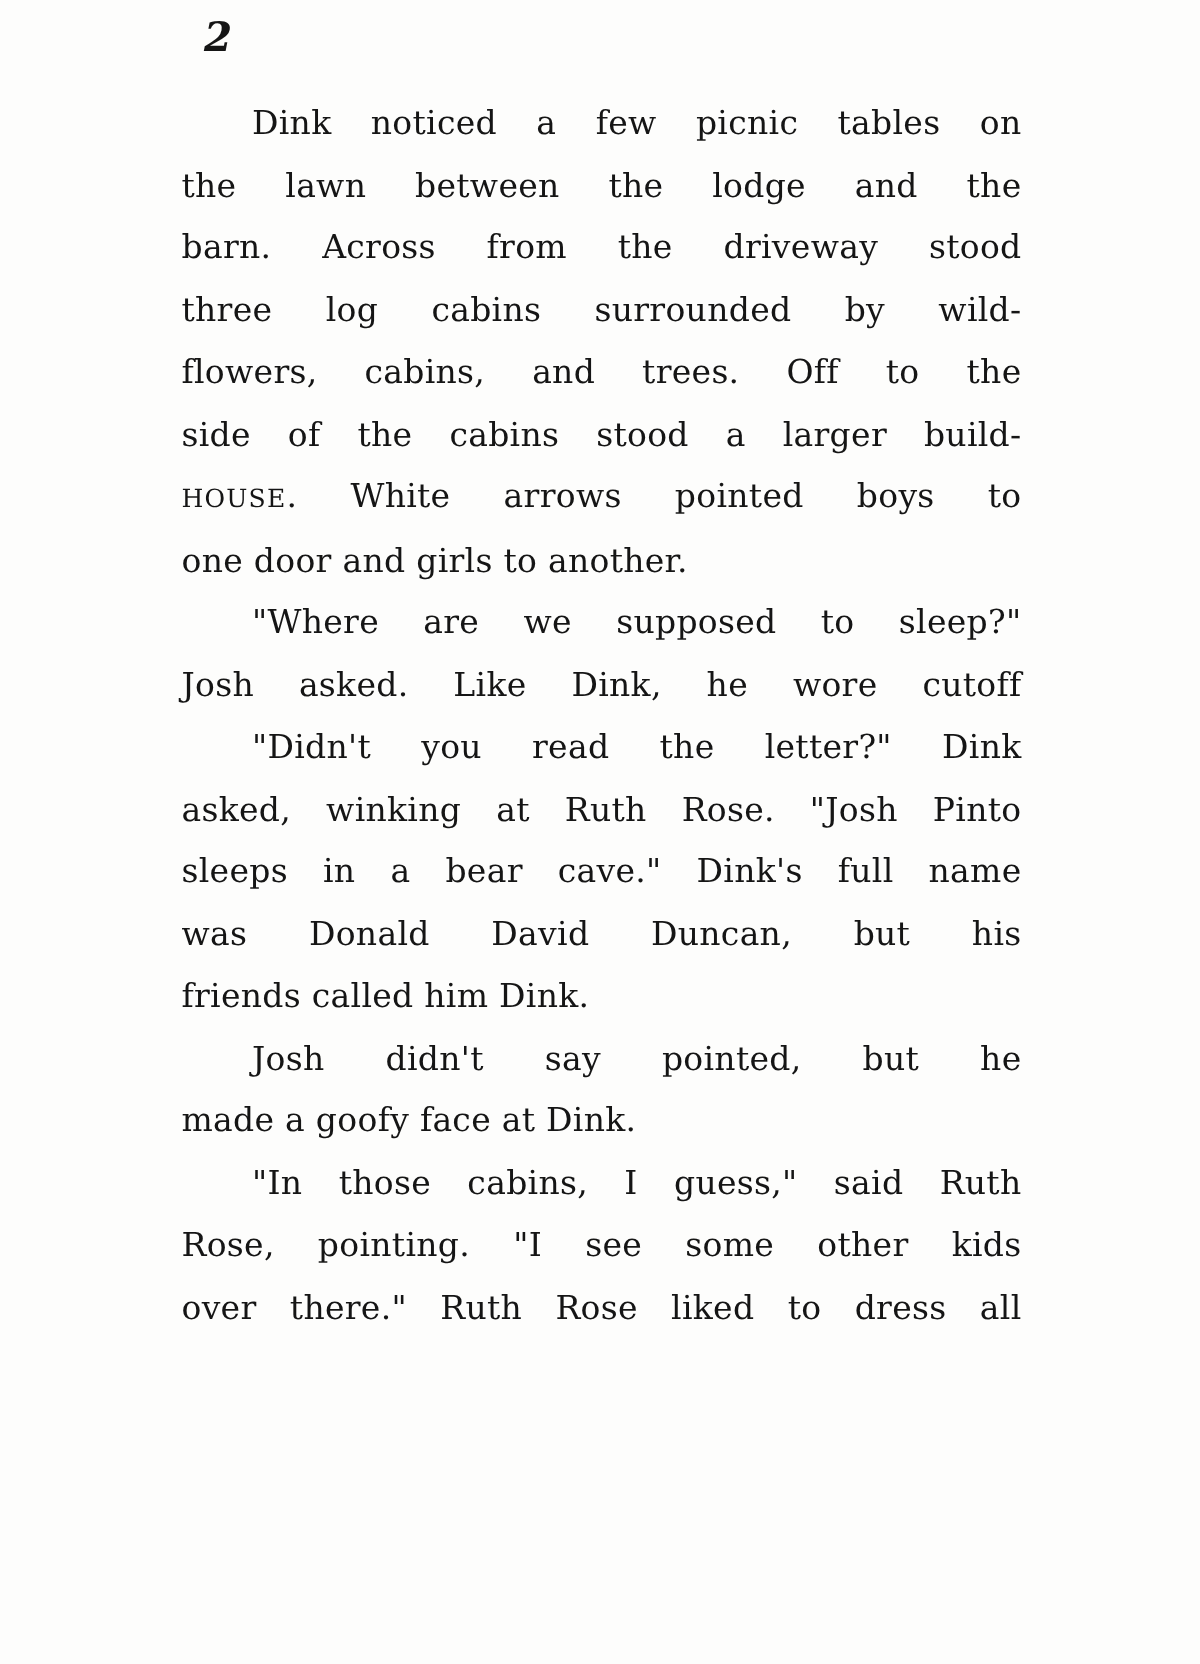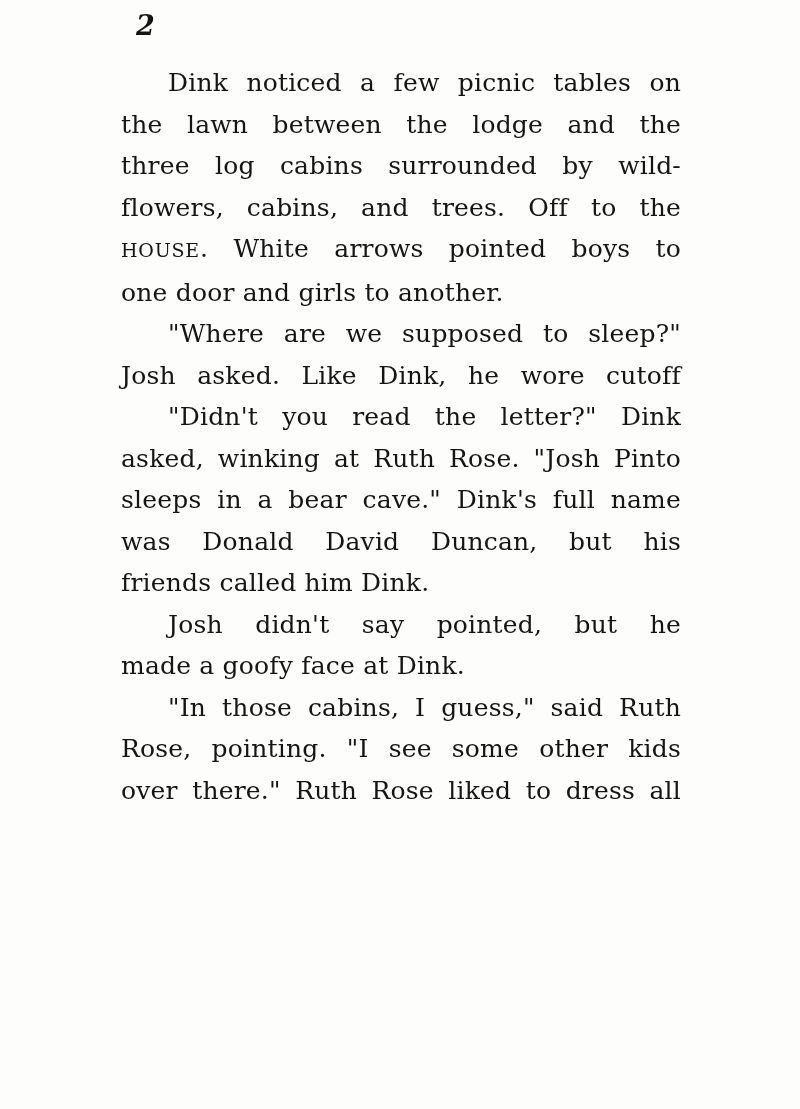--- a/index.html
+++ b/index.html
@@ -29,21 +29,21 @@
     position: absolute;
     left: 121px;
     top: 62px;
     width: 560px;
   }
   .paragraph {
     margin: 0;
     padding: 0;
   }
   .line {
-    font-size: 25px;
+    font-size: 22px;
     line-height: 41.5px;
     text-align: justify;
     
     text-align-last: justify;
     white-space: normal;
     letter-spacing: 0.2px;
   }
   .line.indent {
     text-indent: 47px;
   }
@@ -57,22 +57,24 @@
 </style>
 </head>
 <body>
 
 <div class="book-page">
   <div class="page-number">2</div>
   <div class="text-block">
       <div class="paragraph">
         <div class="line indent">Dink noticed a few picnic tables on</div>
         <div class="line">the lawn between the lodge and the</div>
+        <div class="line">barn. Across from the driveway stood</div>
         <div class="line">three log cabins surrounded by wild-</div>
         <div class="line">flowers, cabins, and trees. Off to the</div>
+        <div class="line">side of the cabins stood a larger build-</div>
         <div class="line"><span class="sc">HOUSE</span>. White arrows pointed boys to</div>
         <div class="line para-end">one door and girls to another.</div>
       </div>
       <div class="paragraph">
         <div class="line indent">"Where are we supposed to sleep?"</div>
         <div class="line">Josh asked. Like Dink, he wore cutoff</div>
       </div>
       <div class="paragraph">
         <div class="line indent">"Didn't you read the letter?" Dink</div>
         <div class="line">asked, winking at Ruth Rose. "Josh Pinto</div>

